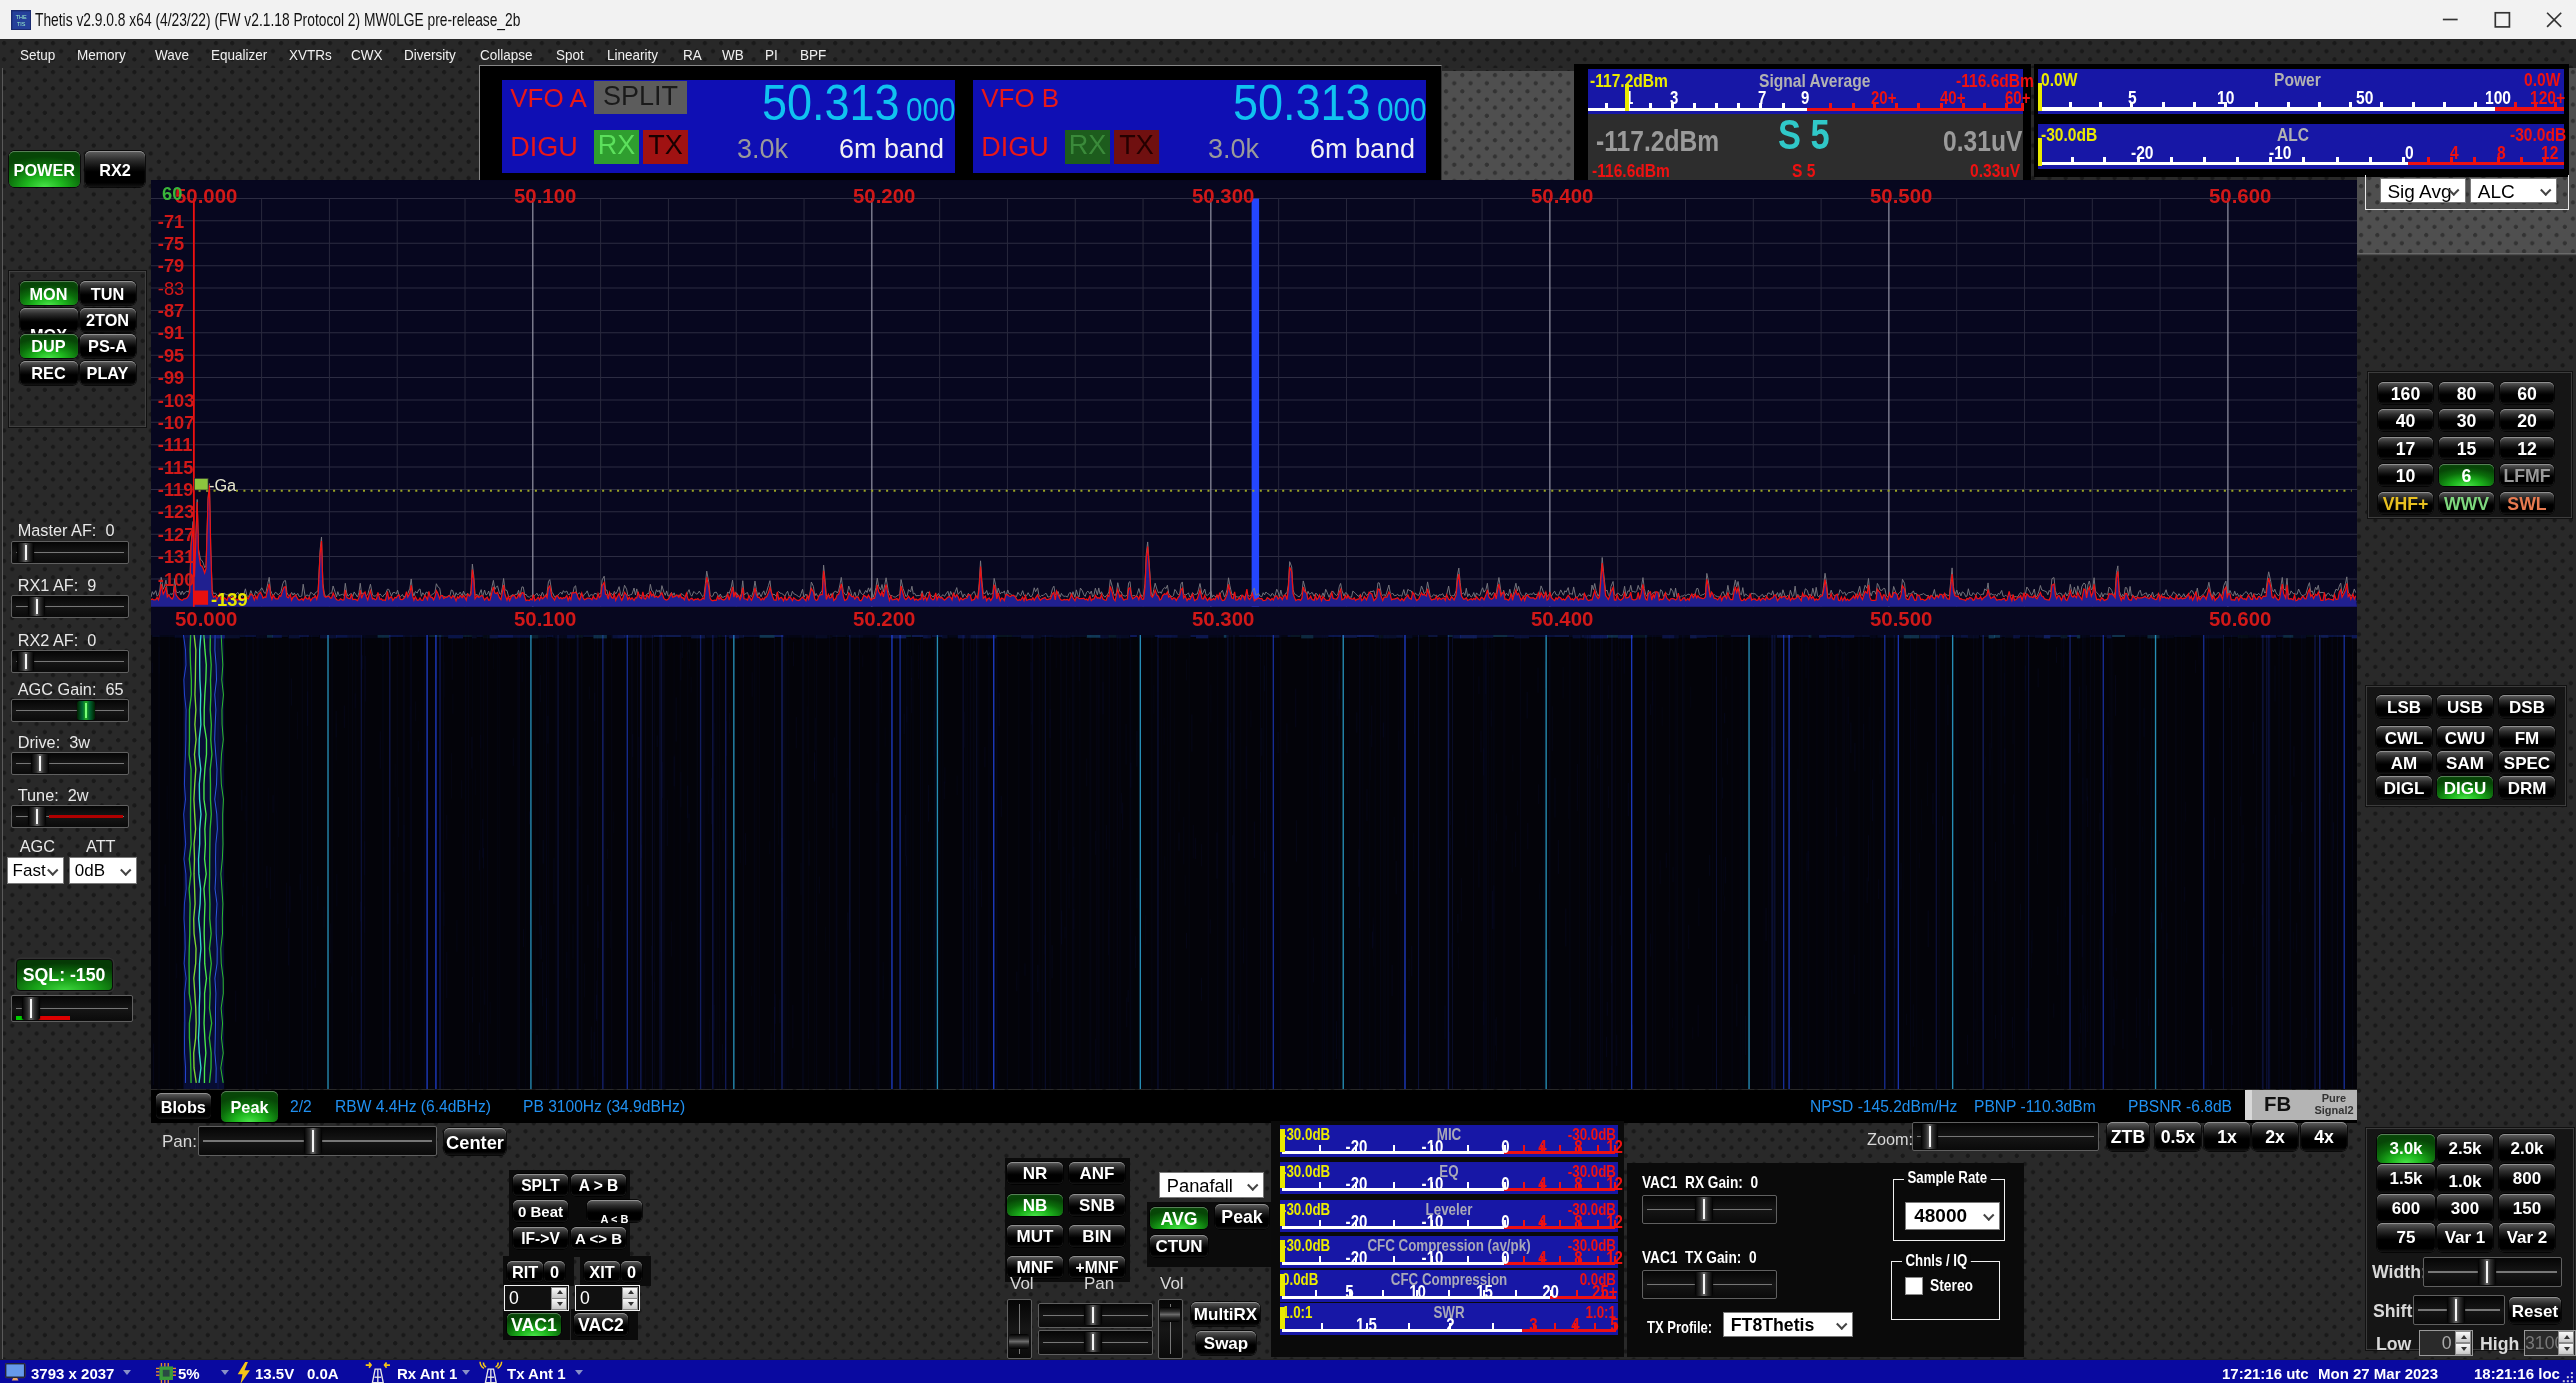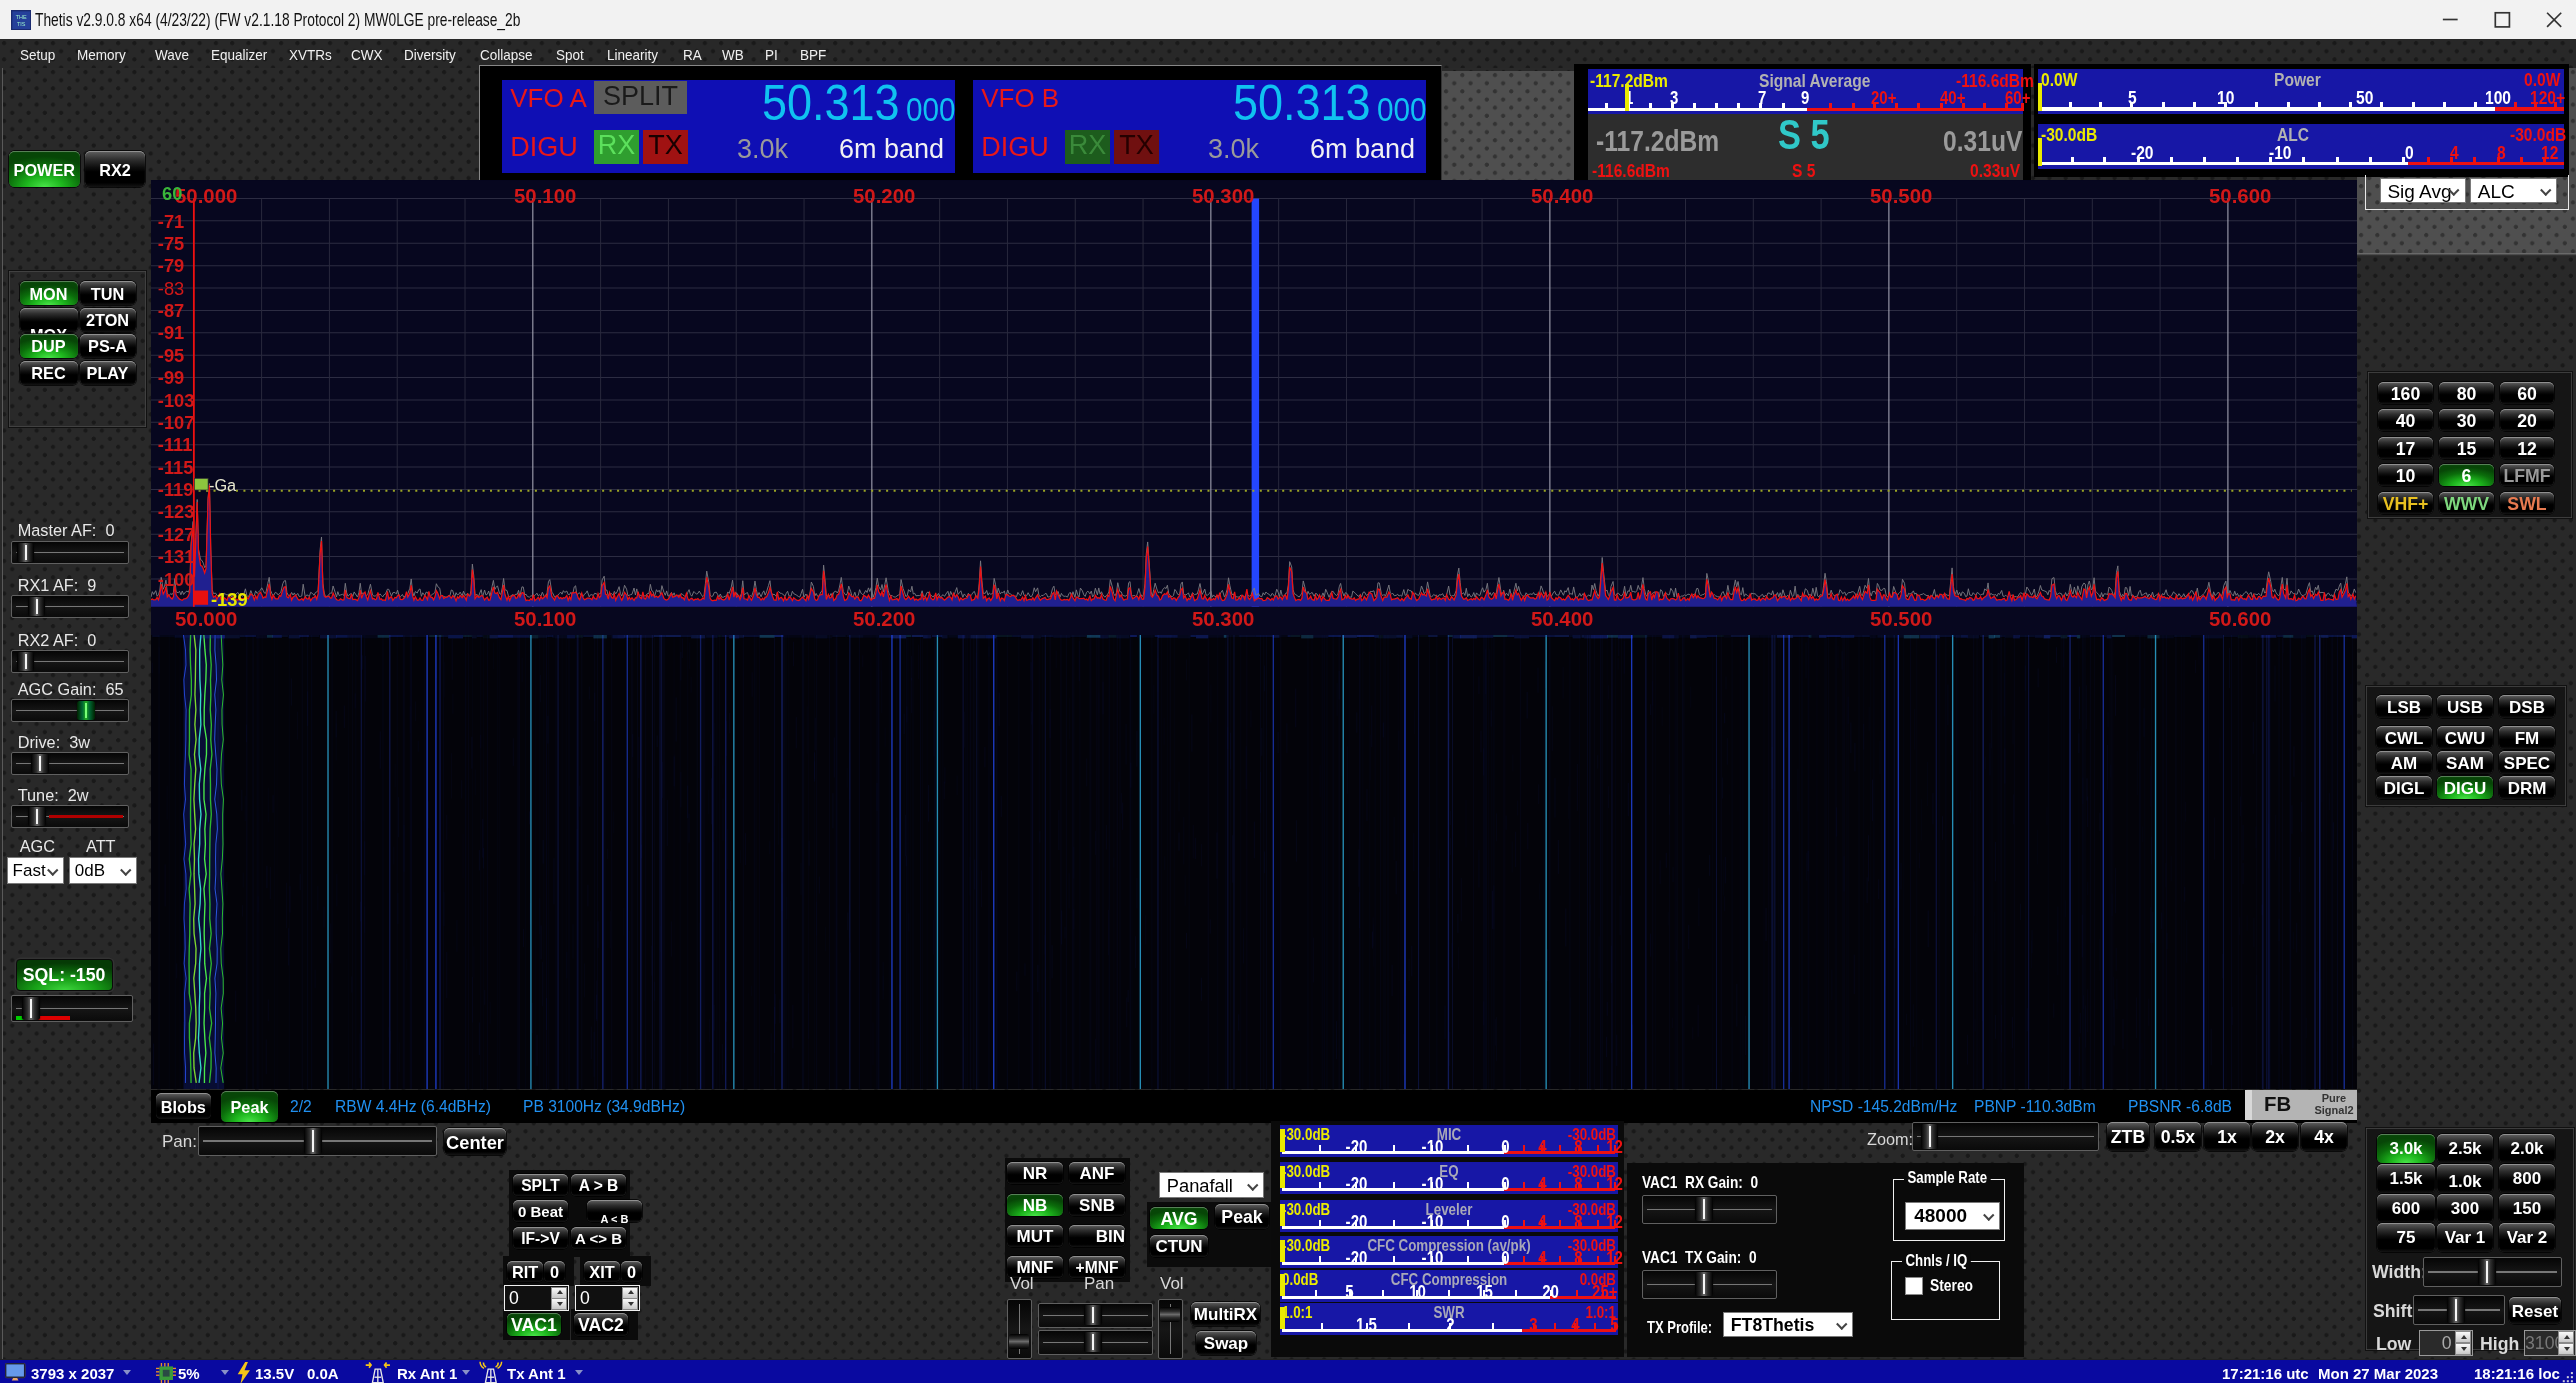--- a/index.html
+++ b/index.html
@@ -1689,21 +1689,21 @@
 <div class="btn grn" style="left:507px;top:1313px;width:54px;height:23px;font-size:17.7px;padding-top:2px;">VAC1</div>
 <div class="btn" style="left:574px;top:1313px;width:54px;height:23px;font-size:17.7px;padding-top:2px;">VAC2</div>
 <div style="left:1005px;top:1158px;width:62px;height:124px;background:#0b0b0b;"></div>
 <div style="left:1067px;top:1158px;width:63px;height:124px;background:#0b0b0b;"></div>
 <div style="left:1147px;top:1202px;width:126px;height:65px;background:#0b0b0b;"></div>
 <div class="btn" style="left:1007px;top:1162px;width:56px;height:22px;font-size:17px;padding-top:2px;">NR</div>
 <div class="btn" style="left:1069px;top:1162px;width:56px;height:22px;font-size:17px;padding-top:2px;">ANF</div>
 <div class="btn grn" style="left:1007px;top:1194px;width:56px;height:22px;font-size:17px;padding-top:2px;">NB</div>
 <div class="btn" style="left:1069px;top:1194px;width:56px;height:22px;font-size:17px;padding-top:2px;">SNB</div>
 <div class="btn" style="left:1007px;top:1225px;width:56px;height:22px;font-size:17px;padding-top:2px;">MUT</div>
-<div class="btn" style="left:1069px;top:1225px;width:56px;height:22px;font-size:17px;padding-top:2px;text-align:right;">BIN</div>
+<div class="btn" style="left:1069px;top:1225px;width:56px;height:22px;font-size:17px;padding-top:2px;">BIN</div>
 <div class="btn" style="left:1007px;top:1256px;width:56px;height:22px;font-size:17px;padding-top:2px;">MNF</div>
 <div class="btn" style="left:1069px;top:1256px;width:56px;height:22px;font-size:15.6px;padding-top:2.7px;">+MNF</div>
 <div class="combo" style="left:1159px;top:1172px;width:105px;height:26px;font-size:18.3px;padding:2px 0 0 6.8px;">Panafall<div class="cv"></div></div>
 <div class="btn grn" style="left:1150px;top:1207px;width:58px;height:22.4px;font-size:17.7px;padding-top:2px;">AVG</div>
 <div class="btn" style="left:1215px;top:1204px;width:54px;height:24.5px;font-size:17.7px;padding-top:2.7px;">Peak</div>
 <div class="btn" style="left:1150px;top:1235px;width:58px;height:22.4px;font-size:17px;padding-top:2px;">CTUN</div>
 <div class="t" style="left:1010px;top:1274px;font-size:17px;color:#d8d8d8;">Vol</div>
 <div class="t" style="left:1084px;top:1274px;font-size:17px;color:#d8d8d8;">Pan</div>
 <div class="t" style="left:1160px;top:1274px;font-size:17px;color:#d8d8d8;">Vol</div>
 <div class="hsl" style="left:1007px;top:1299px;width:24.5px;height:60px;">

